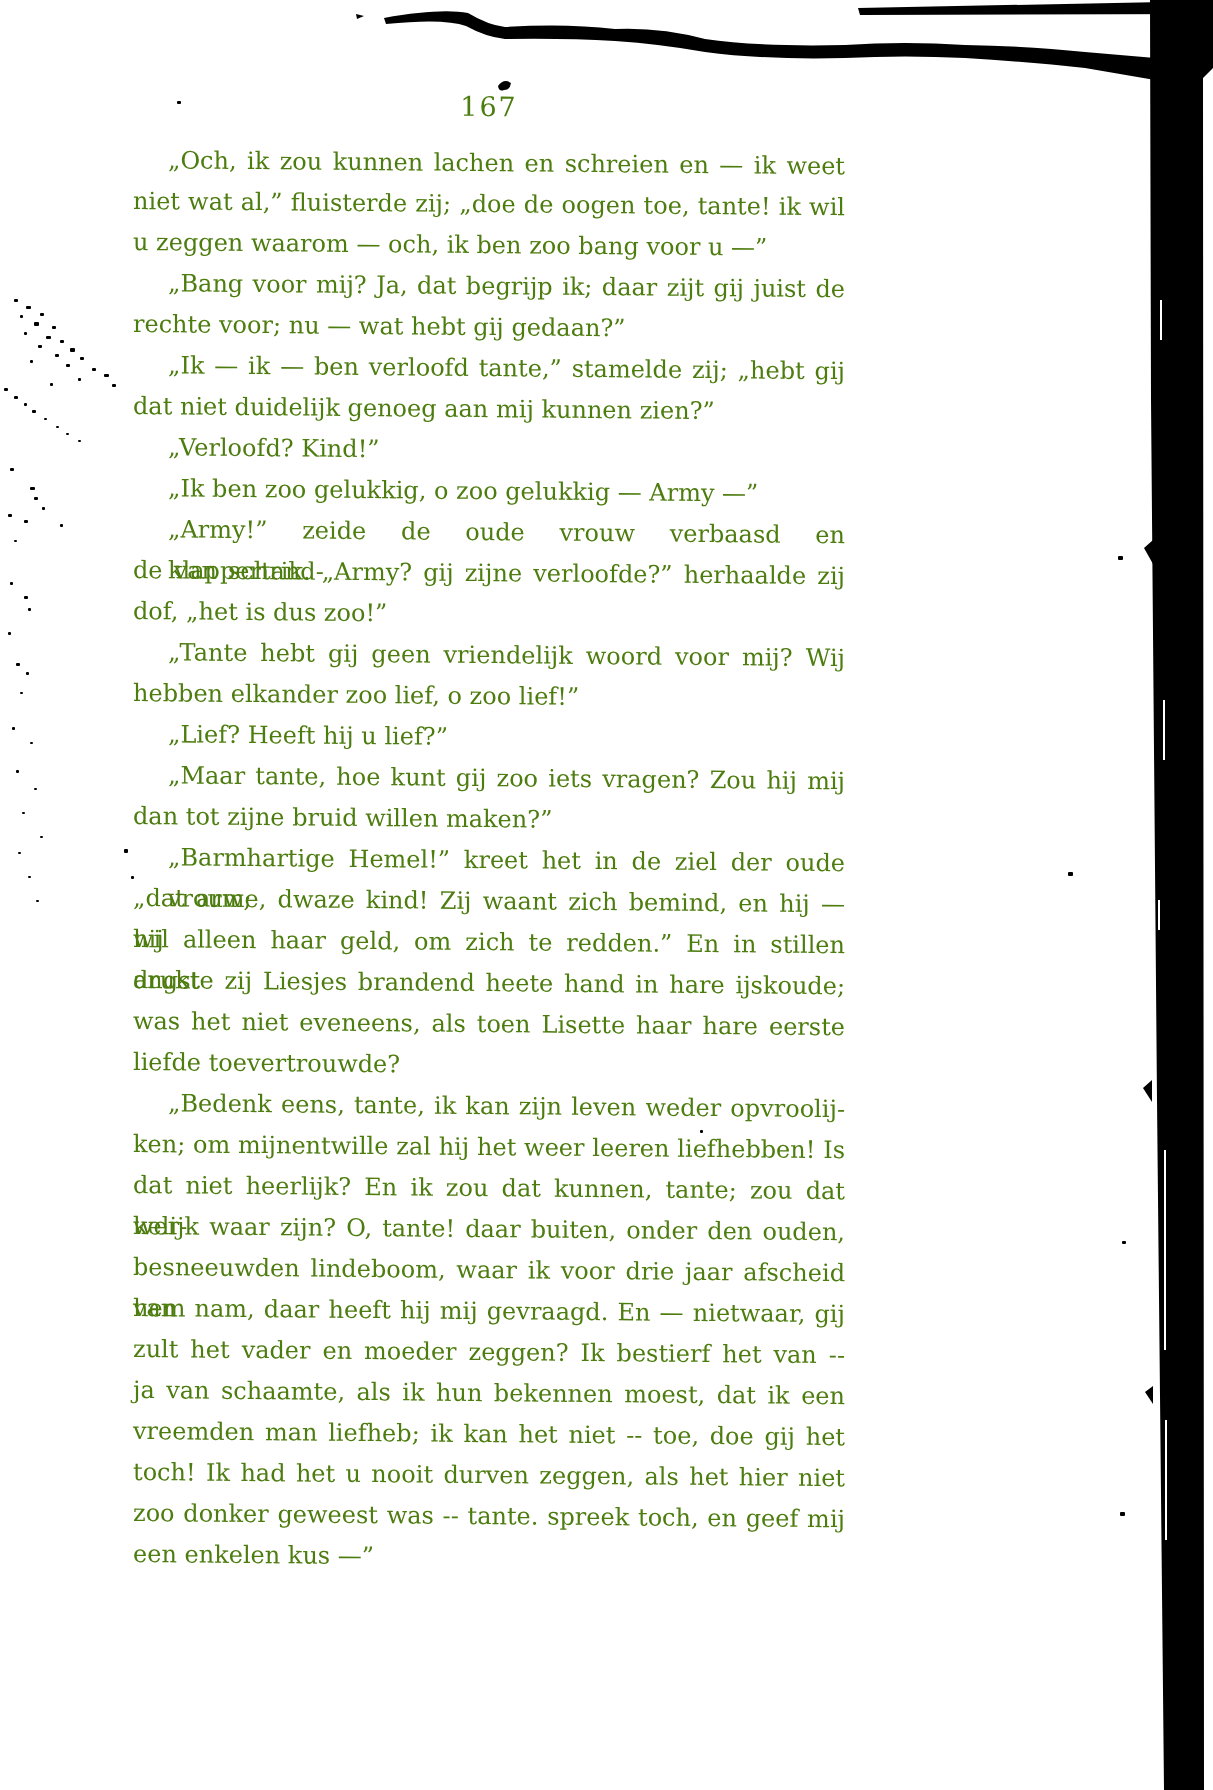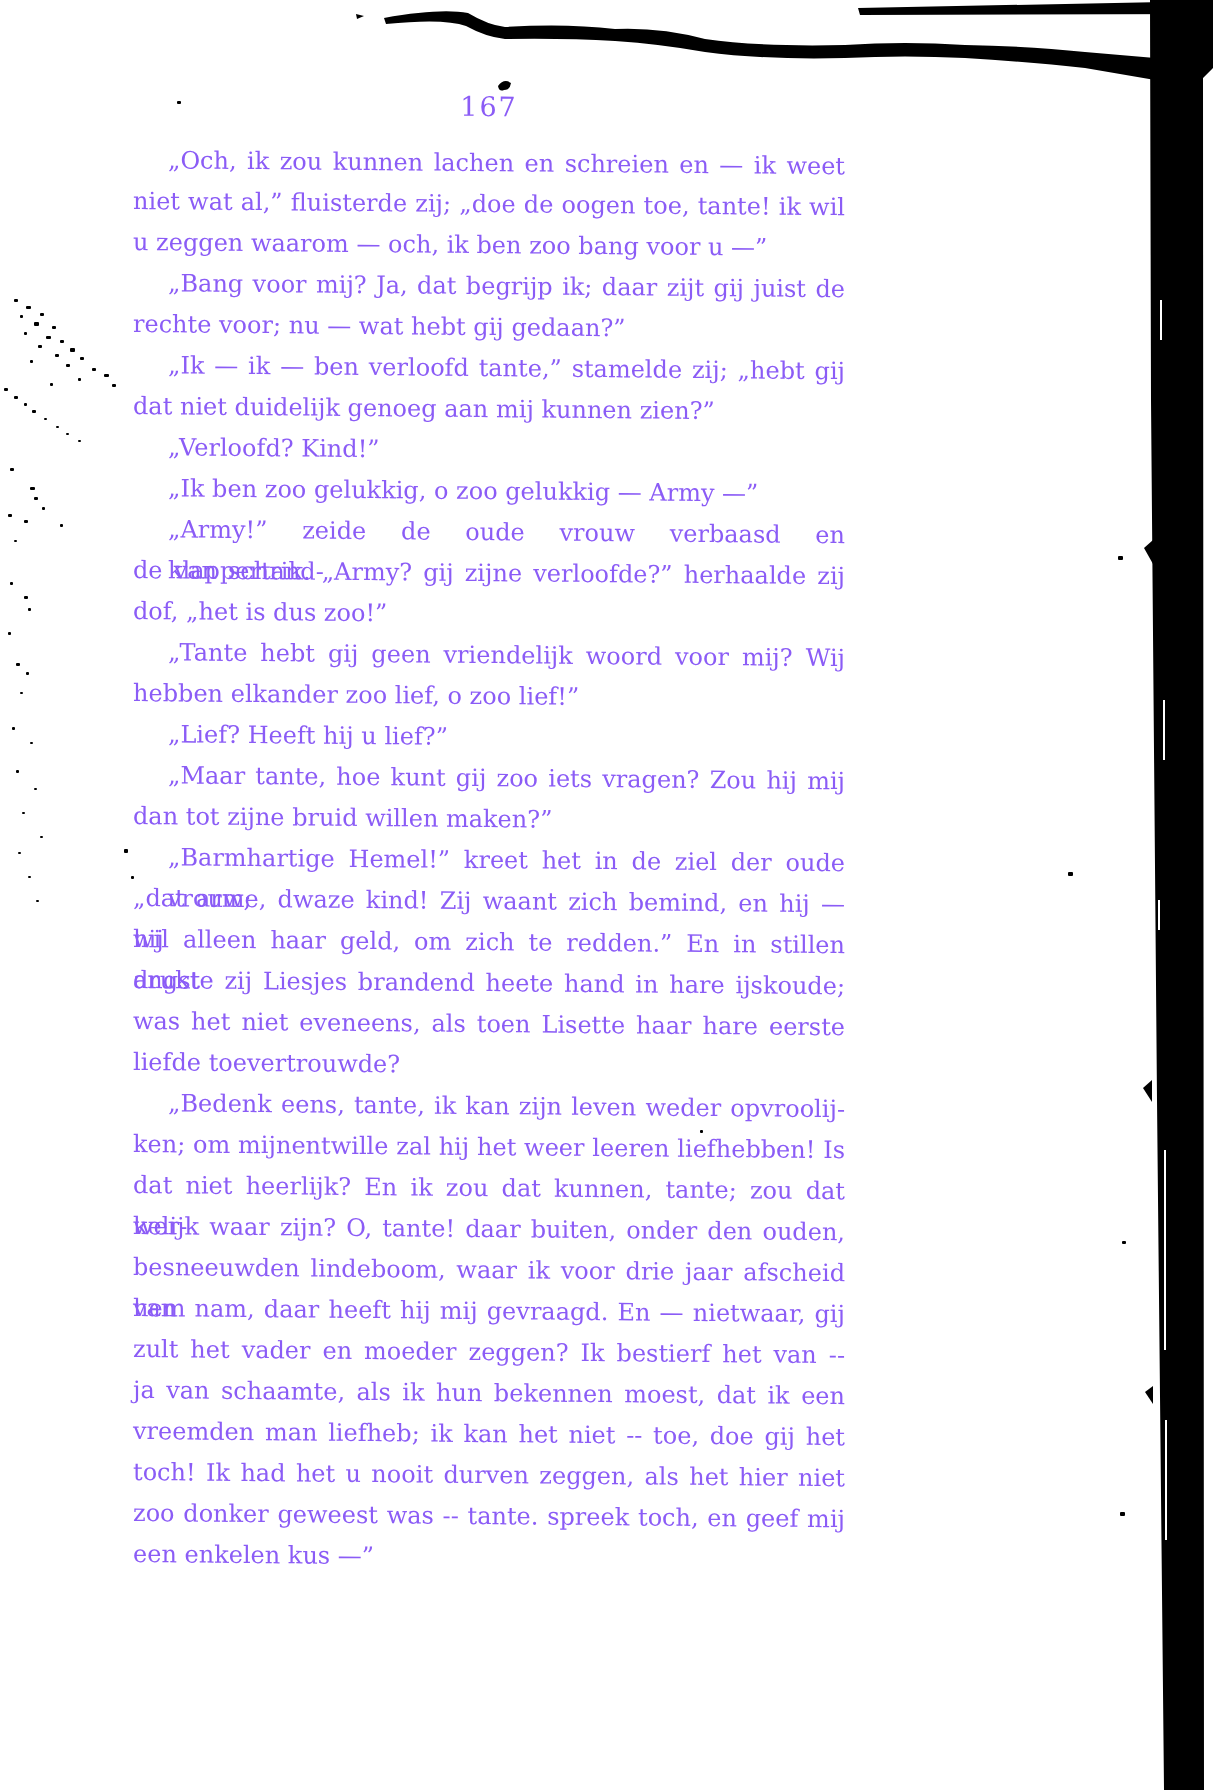--- a/index.html
+++ b/index.html
@@ -3,21 +3,21 @@
 <meta charset="utf-8">
 <style>
   html,body { margin:0; padding:0; background:#ffffff; }
   #scan-page {
     position: relative;
     width: 1213px;
     height: 1790px;
     background: #ffffff;
     overflow: hidden;
     font-family: "DejaVu Serif", "Liberation Serif", serif;
-    color: #8b5cf6;
+    color: #4d7c0f;
   }
   #content {
     position: absolute;
     left: 133px;
     top: 88px;
     width: 712px;
     transform: skewY(0.5deg);
     transform-origin: 0 0;
   }
   #page-number {

